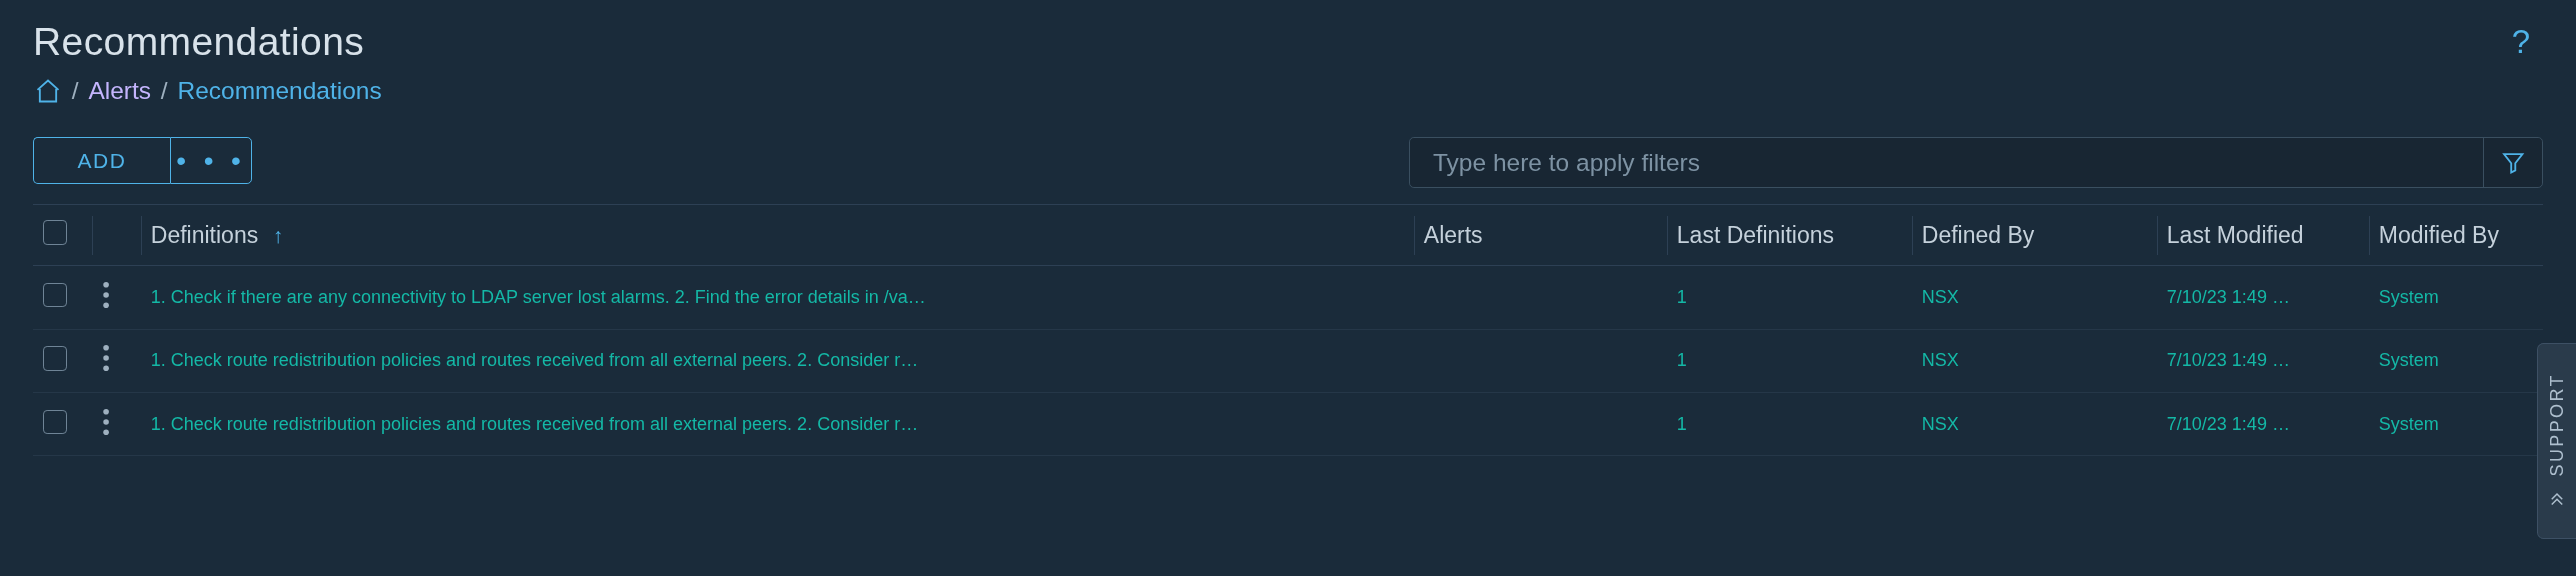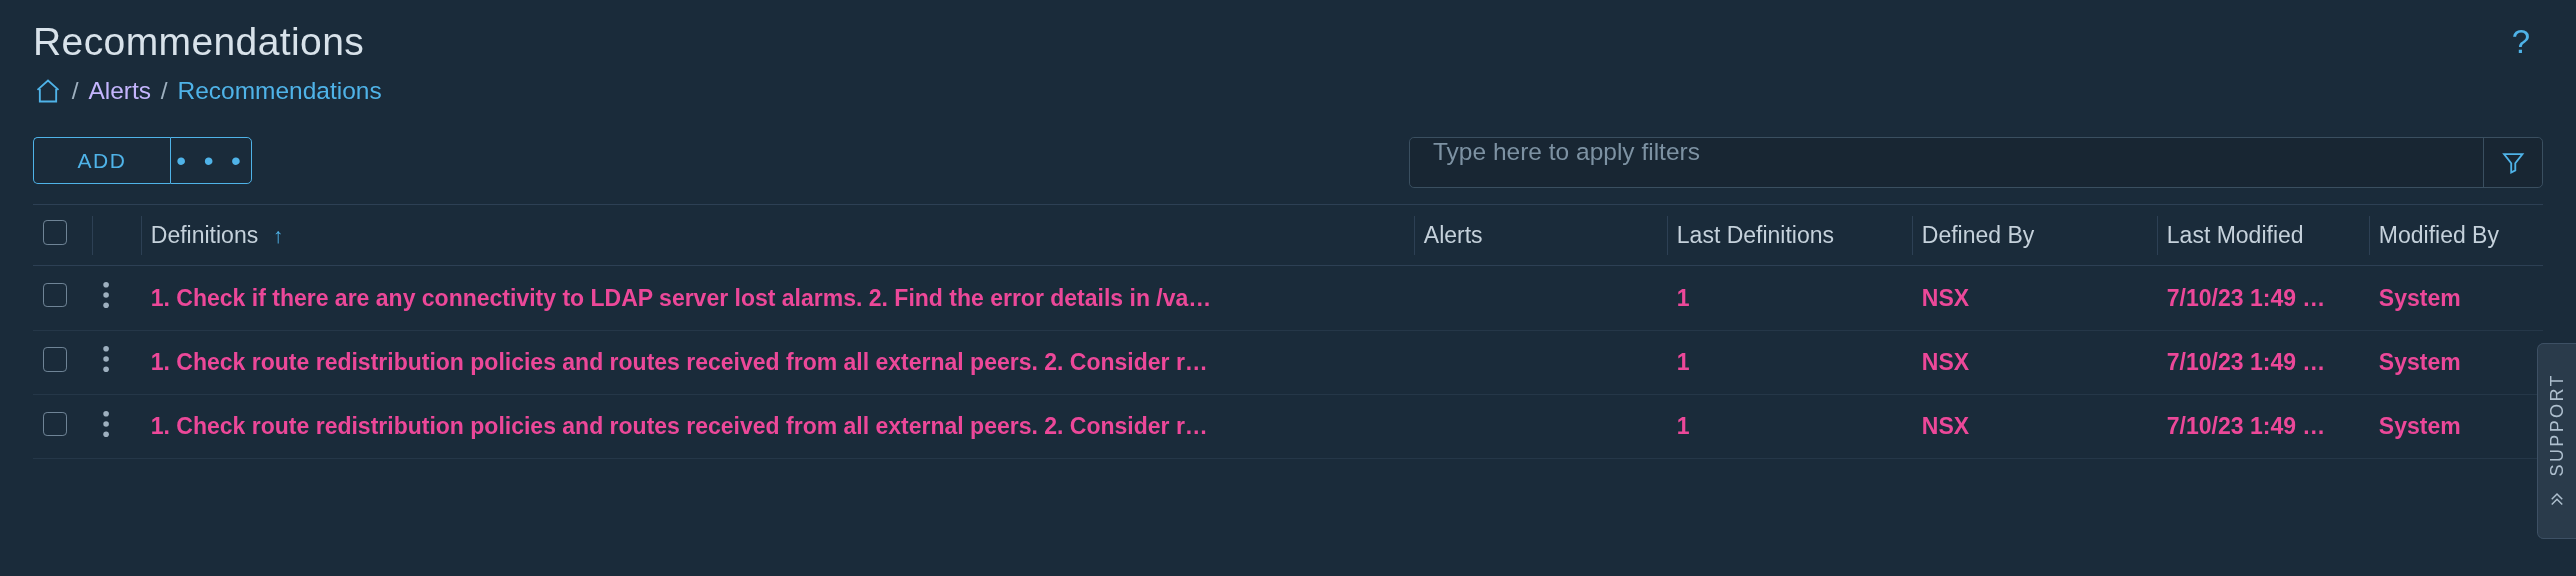--- a/index.html
+++ b/index.html
@@ -68,21 +68,21 @@
     cursor: pointer;
   }
   .btn-add { width: 137px; border-top-left-radius: 4.9px; border-bottom-left-radius: 4.9px; border-right: none; }
   .btn-more { width: 82px; border-top-right-radius: 4.9px; border-bottom-right-radius: 4.9px; font-size: 28px; letter-spacing: 4.9px; }
 
   .toolbar-gap { flex: 1; }
 
   .filter-box {
     flex: 0 0 1134px;
     display: flex;
-    align-items: flex-start;
+    align-items: center;
     border: 0.8px solid #3a4f60;
     border-radius: 4.9px;
     background: #182633;
     height: 51px;
   }
   .filter-input {
     flex: 1;
     background: transparent;
     border: none;
     outline: none;
@@ -123,26 +123,25 @@
   thead th:not(:first-child)::before {
     content: "";
     position: absolute;
     left: 0; top: 18%; height: 64%;
     width: 1.2px;
     background: #2d4054;
   }
   tbody td {
     padding: 14.7px 9.8px;
     border-bottom: 0.8px solid #253748;
-    font-size: 23px;
-    color: #ec4899;
+    font-size: 18px;
+    color: #14b8a6;
     white-space: nowrap;
     overflow: hidden;
     text-overflow: ellipsis;
-    font-weight: bold;
   }
 
   .col-check { width: 59px; text-align:center; }
   .col-menu  { width: 49px; text-align:center; }
   .col-desc  { width: 1273px; }
   .col-action{ width: 253px; }
   .col-alert { width: 245px; }
   .col-defby { width: 245px; }
   .col-last  { width: 212px; }
   .col-modby { width: auto; }

